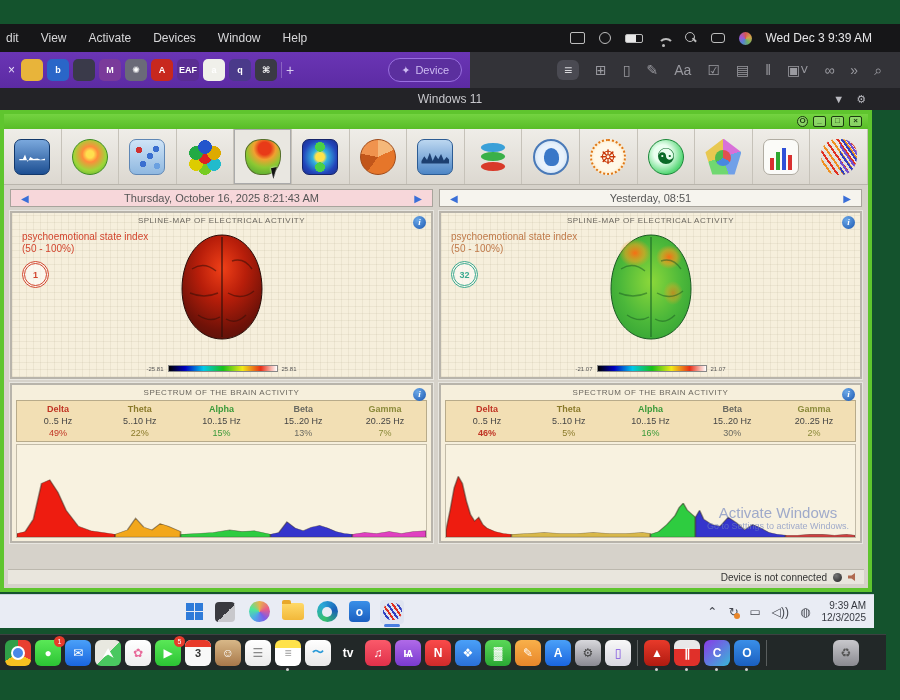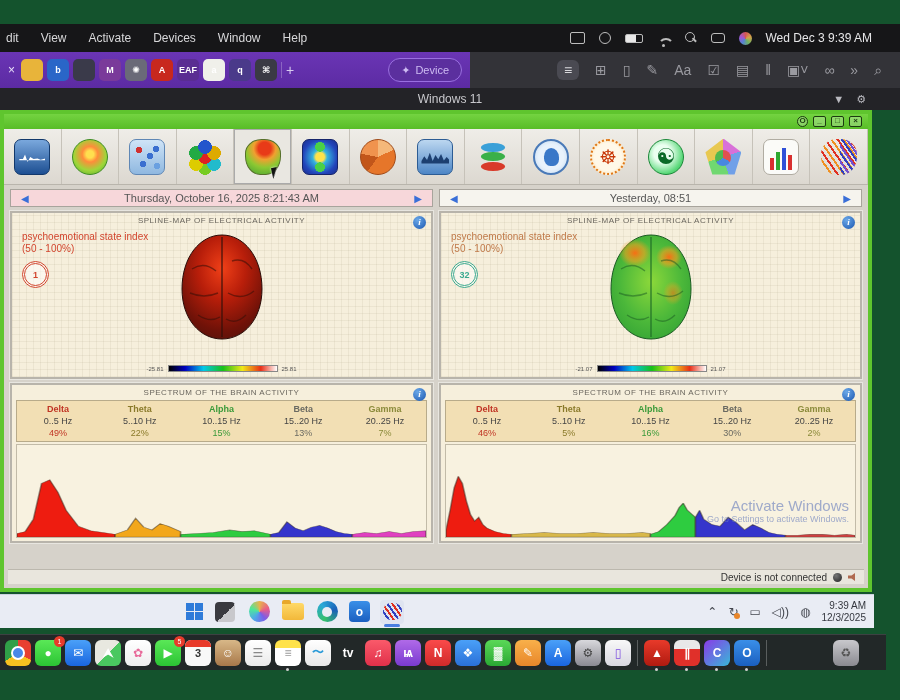--- a/index.html
+++ b/index.html
@@ -128,21 +128,21 @@
   .cscale { position:absolute; left:0; right:0; bottom:5px; display:flex; justify-content:center; align-items:center; gap:4px; font-size:6px; color:#555; }
   .cscale .bar { width:110px; height:7px; border:1px solid #888;
     background:linear-gradient(90deg,#000 0,#0000c0 15%,#00c8e8 32%,#18c018 50%,#f0e818 68%,#e83018 85%,#fff 100%); }
 
   .spectrum { height:160px; display:flex; flex-direction:column; }
   .spec-table { display:flex; background:#f2dfb4; border:1px solid #b8ab8a; margin:3px 4px 0 4px; }
   .spec-col { flex:1; text-align:center; font-size:9px; line-height:12px; padding:2px 0; color:#444; }
   .spec-col .bname { font-weight:bold; }
   .spec-chart { flex:1; margin:2px 4px 3px 4px; border:1px solid #c2bba8; background:#f8f2e0; position:relative; }
   .spec-chart svg { position:absolute; inset:0; width:100%; height:100%; }
-  .watermark { position:absolute; right:6px; bottom:13px; text-align:right; color:rgba(110,130,190,.65); pointer-events:none; z-index:2; }
+  .watermark { position:absolute; right:6px; bottom:6px; text-align:center; color:rgba(110,130,190,.65); pointer-events:none; z-index:2; }
   .watermark .w1 { font-size:15px; }
   .watermark .w2 { font-size:9px; }
 
   .app-status { position:absolute; left:4px; right:4px; bottom:4px; height:15px; background:#e9e6dd; border-top:1px solid #bcb8ae;
     display:flex; align-items:center; justify-content:flex-end; gap:6px; font-size:10px; color:#333; padding-right:6px; }
   .led { width:9px; height:9px; border-radius:50%; background:radial-gradient(circle at 35% 30%,#777,#222); }
   .spk { width:10px; height:8px; background:#b06a50; clip-path:polygon(0 30%,35% 30%,70% 0,70% 100%,35% 70%,0 70%); }
 
   
   .taskbar { position:absolute; left:0; top:594px; width:874px; height:34px; background:#e9ecf4; border-top:1px solid #ccd2e0;
@@ -460,21 +460,21 @@
           </div>
         </div>
         <div class="panel-box spectrum">
           <div class="pb-head">SPECTRUM OF THE BRAIN ACTIVITY</div>
           <span class="info-ic">i</span>
           <div class="spec-table">
 
           <div class="spec-col">
                 <div class="bname" style="color: rgb(192, 52, 36);">Delta</div>
                 <div>0..5 Hz</div>
-                <div style="color: rgb(192, 52, 36);">46%</div>
+                <div style="color: rgb(192, 52, 36); font-weight: bold;">46%</div>
               </div>
               <div class="spec-col">
                 <div class="bname" style="color: rgb(138, 122, 42);">Theta</div>
                 <div>5..10 Hz</div>
                 <div style="color: rgb(138, 122, 42);">5%</div>
               </div>
               <div class="spec-col">
                 <div class="bname" style="color: rgb(58, 154, 58);">Alpha</div>
                 <div>10..15 Hz</div>
                 <div style="color: rgb(58, 154, 58);">16%</div>

